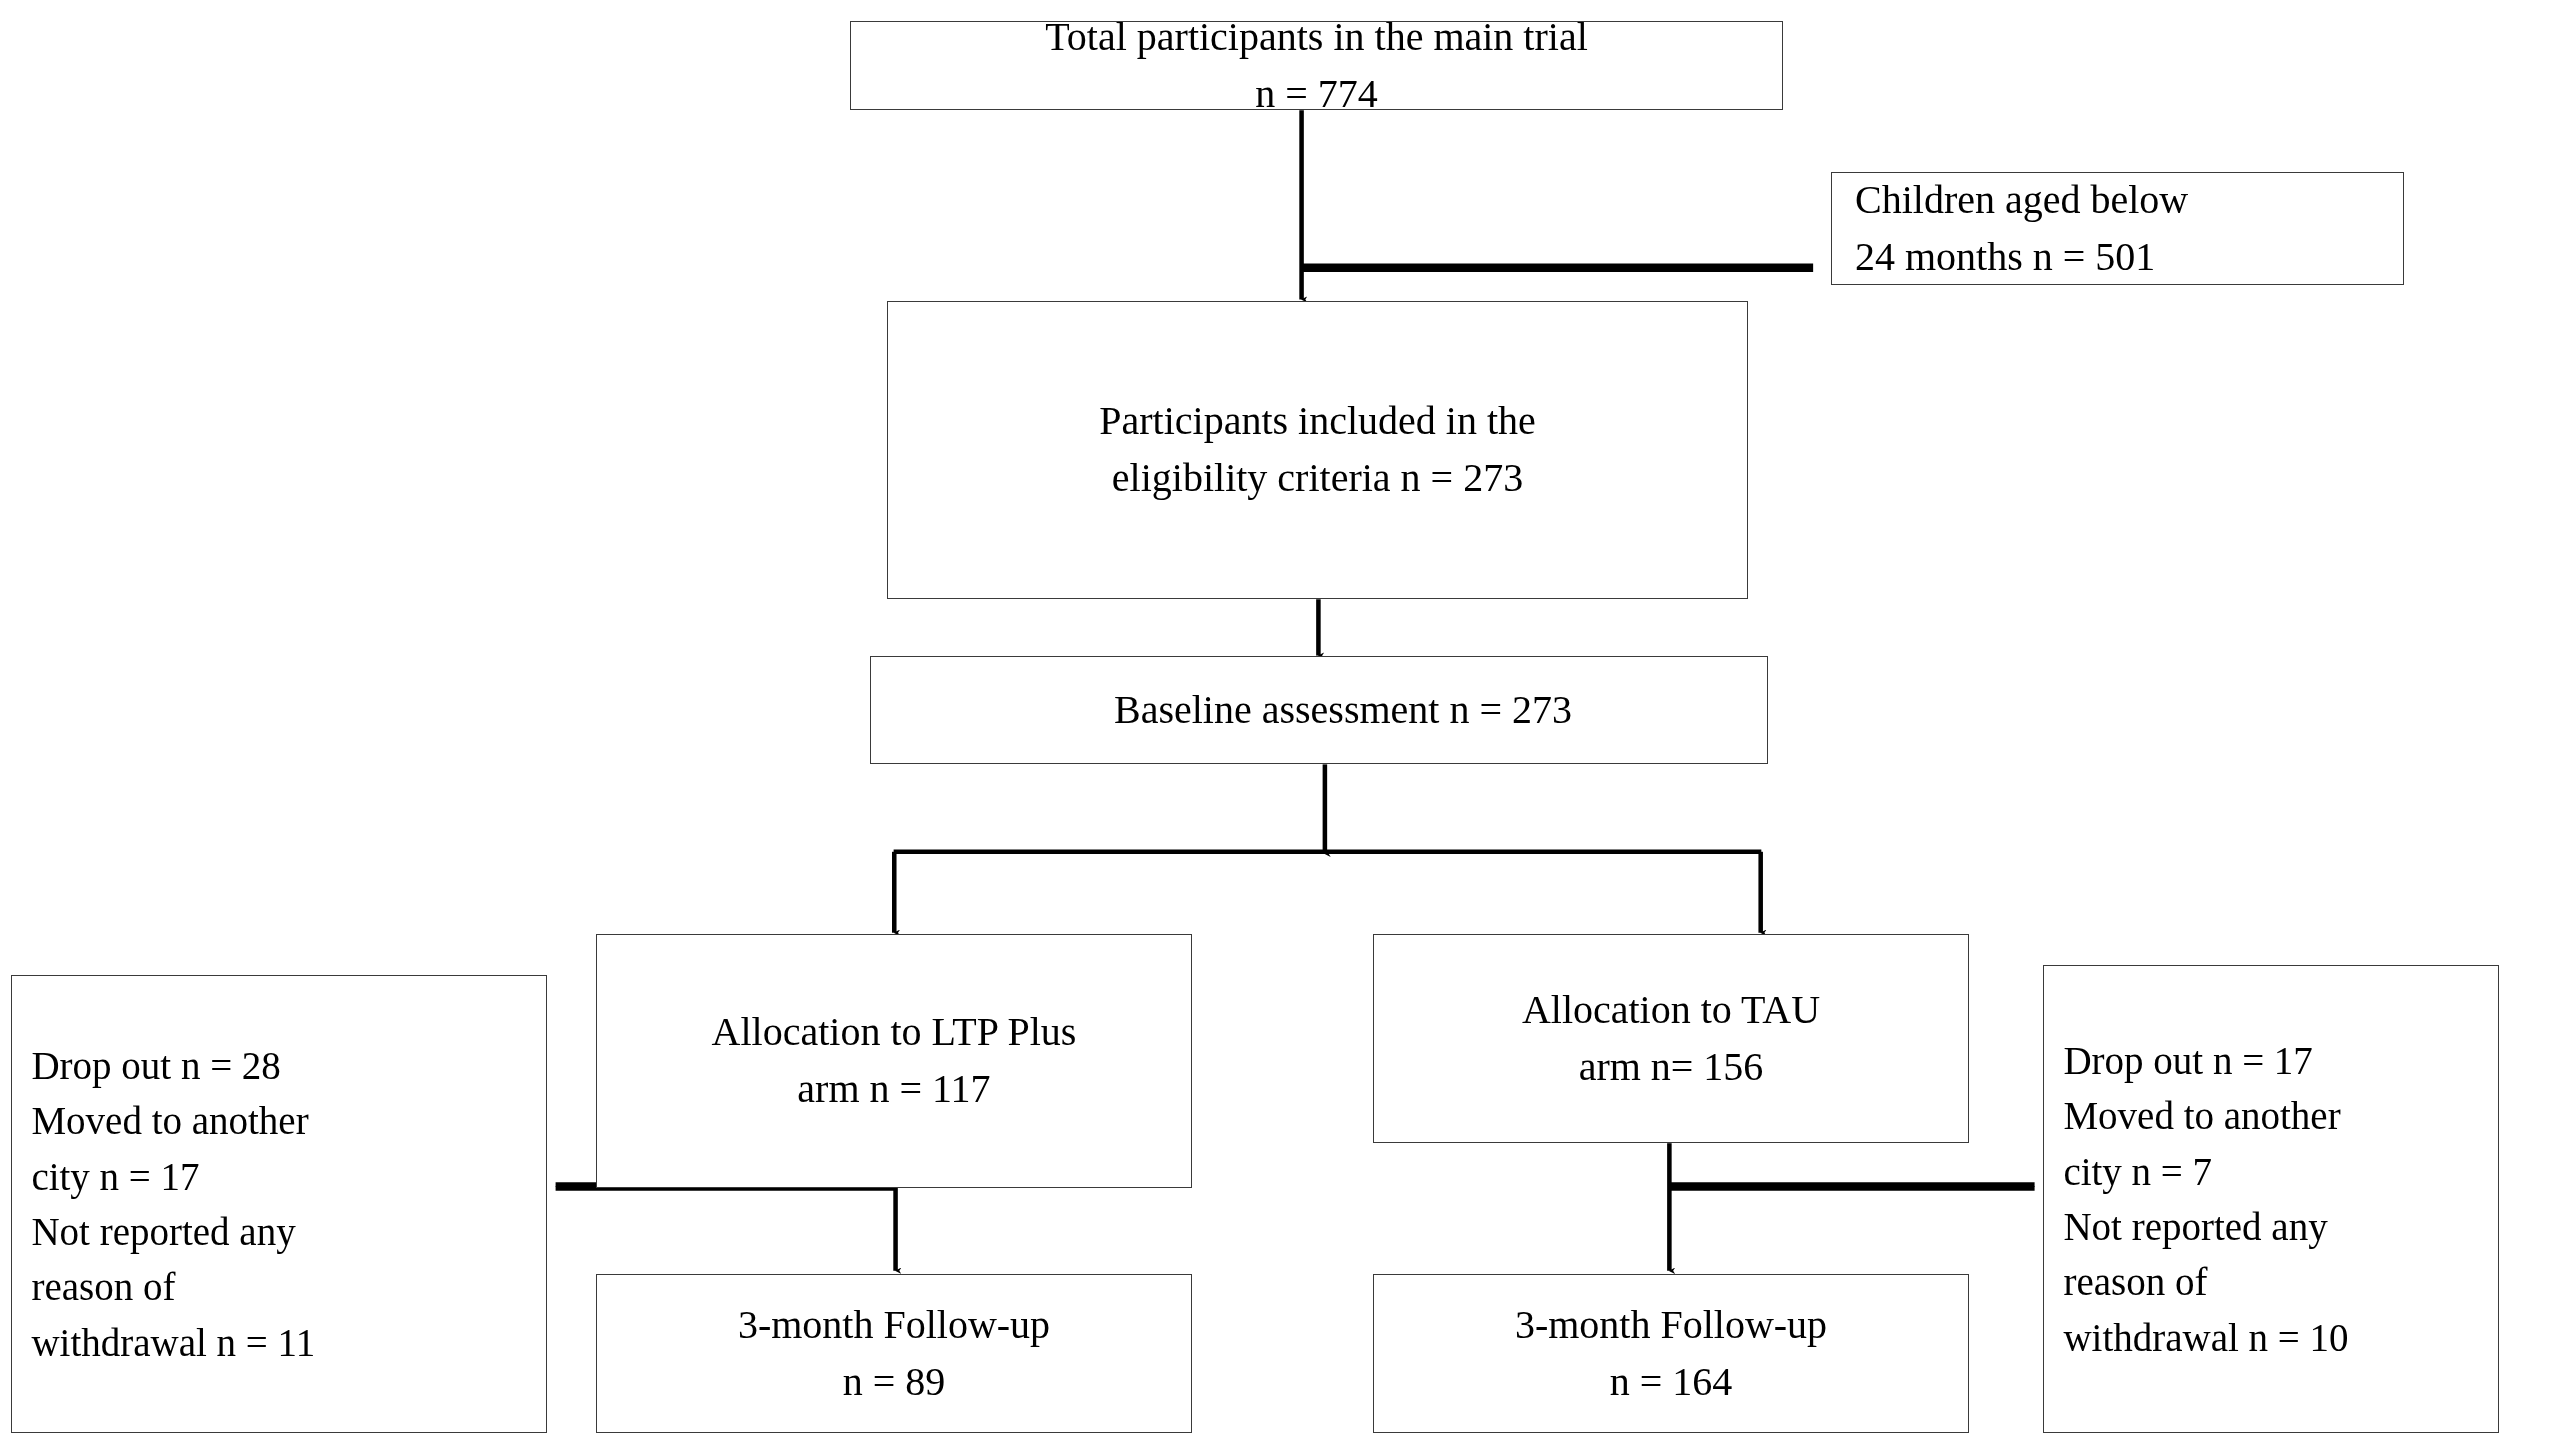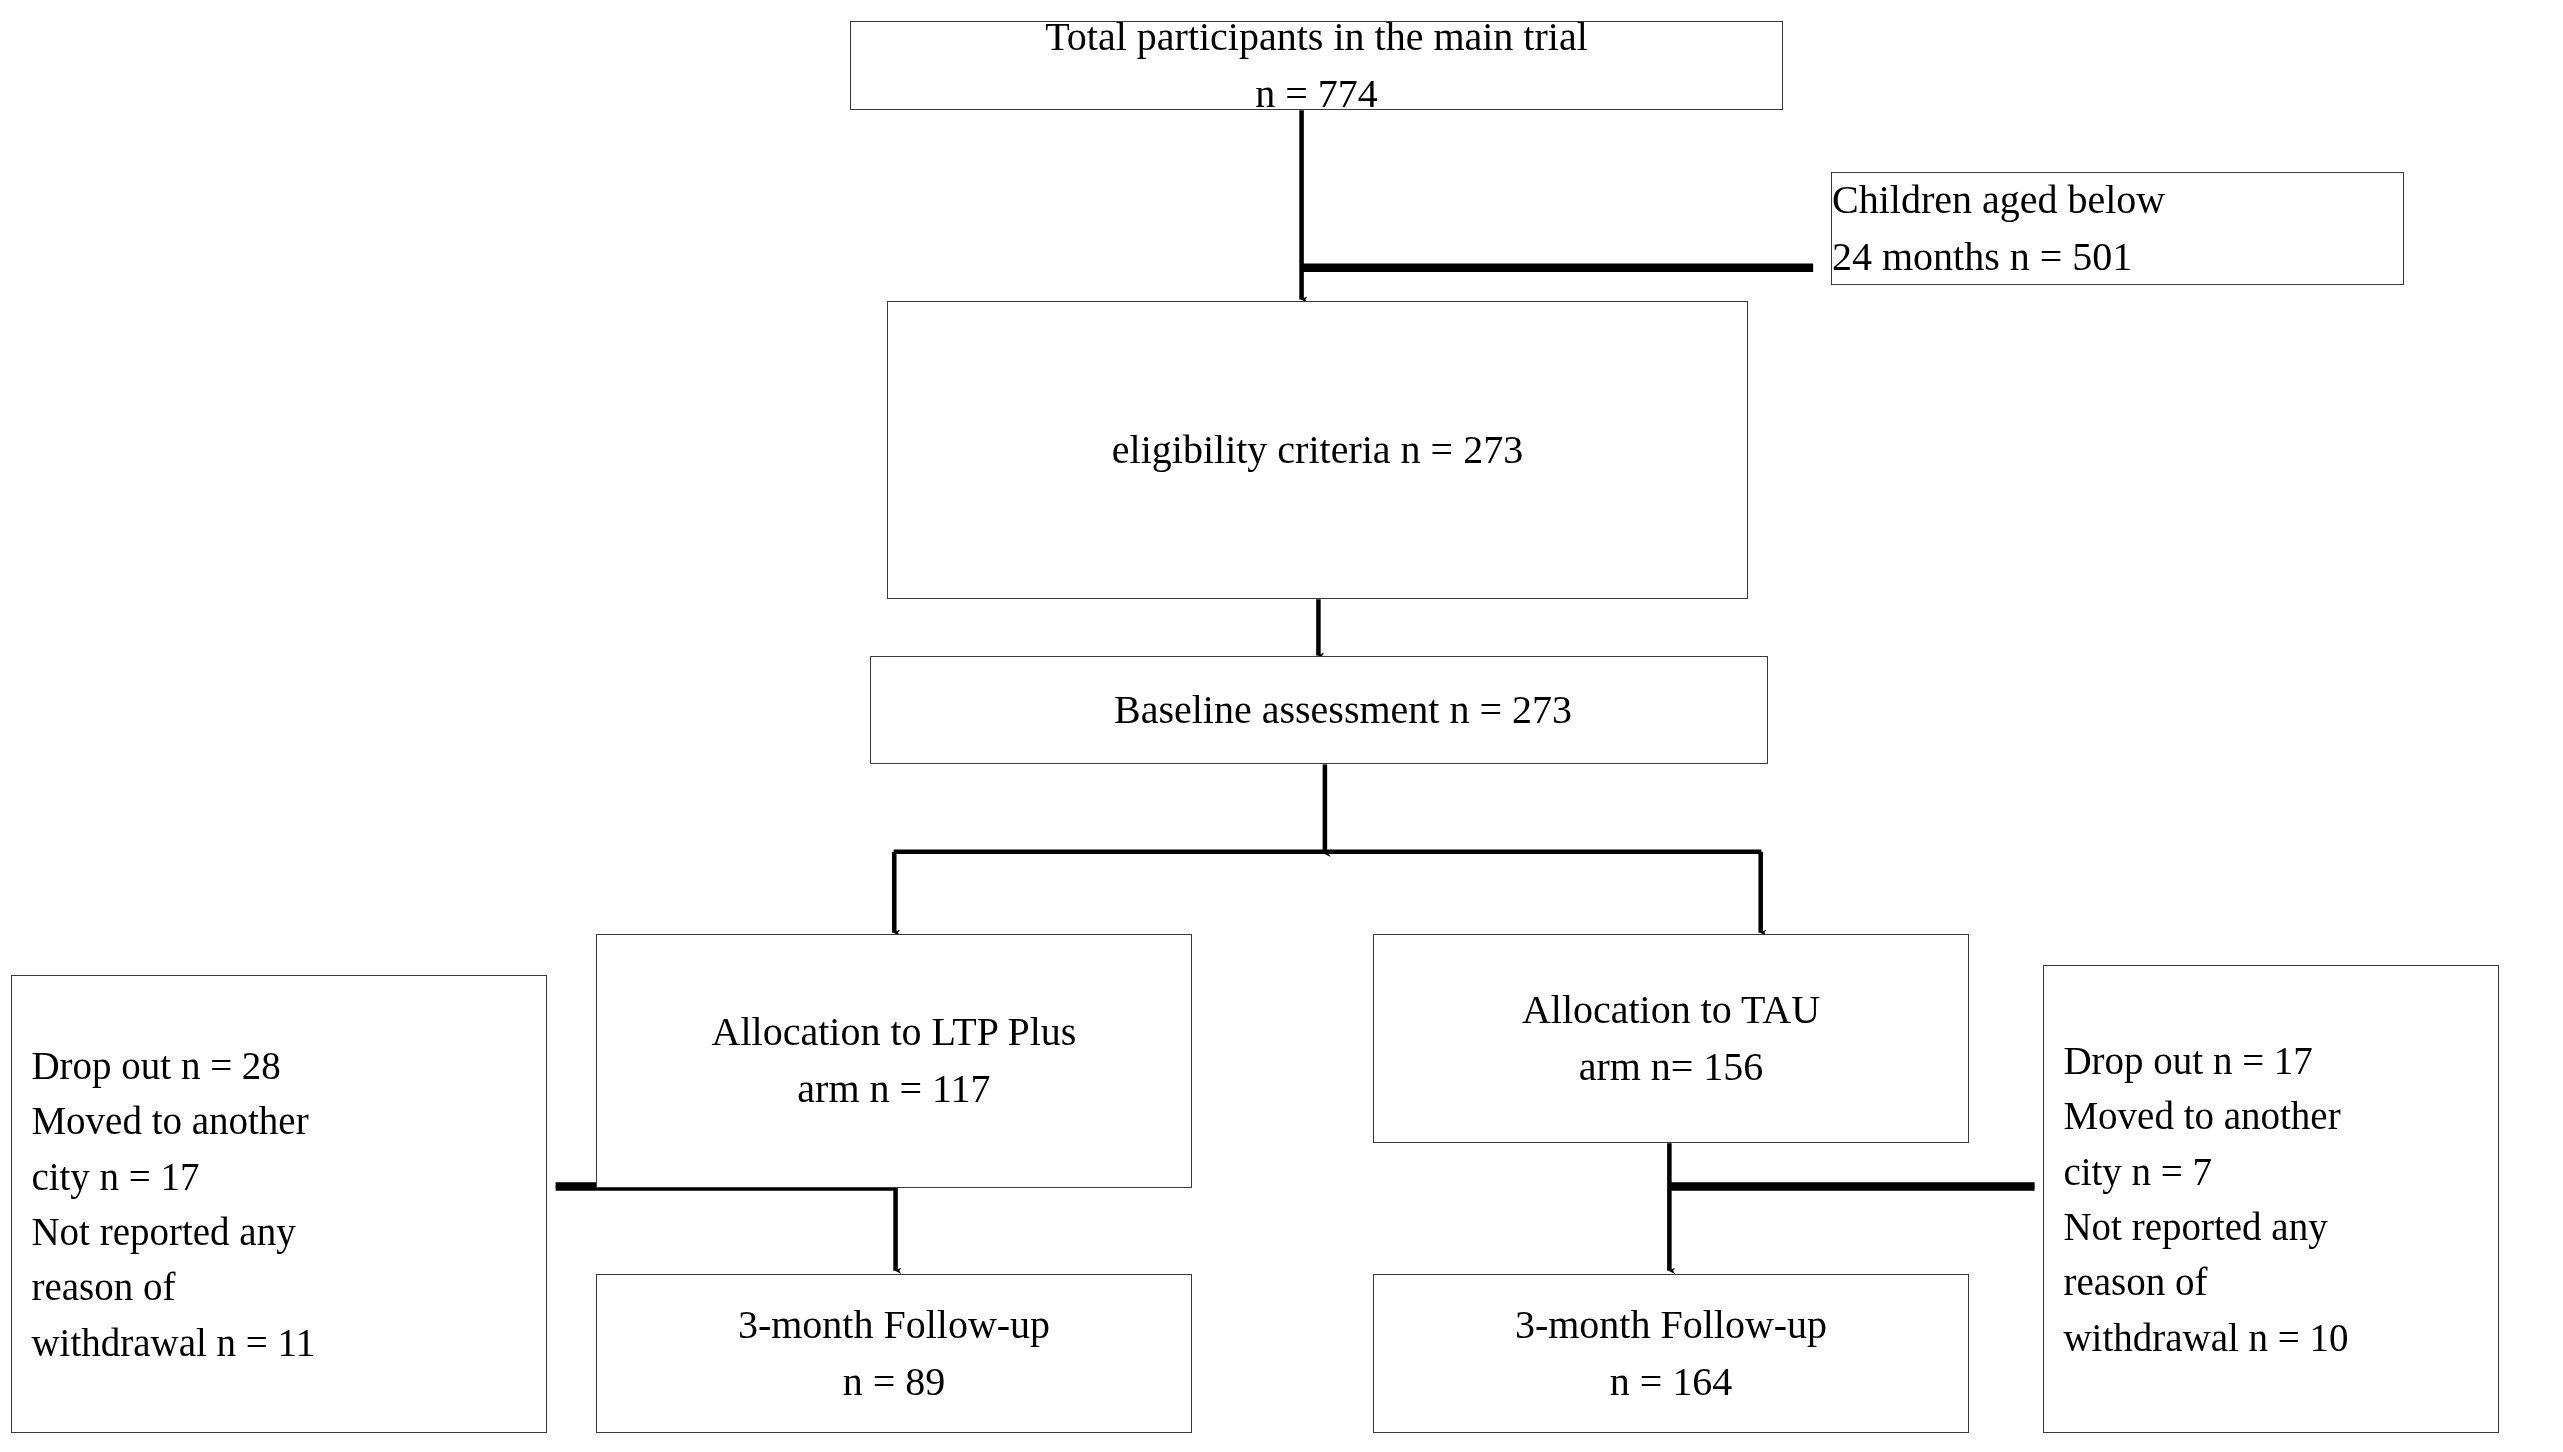--- a/index.html
+++ b/index.html
@@ -26,21 +26,21 @@
     justify-content: center;
     color: #000000;
     line-height: 1.42;
   }
   .node .line {
     display: block;
     white-space: pre;
   }
   .center { align-items: center; text-align: center; }
   .left   { align-items: flex-start; text-align: left; }
-  .pad-l  { }
+  .pad-l  { padding-left: 23px; }
   .pad-lr { padding-left: 19.4px; padding-right: 14px; }
 
   .fs-main { font-size: 40px; }
   .fs-drop { font-size: 39px; }
 
   svg.edges {
     position: absolute;
     left: 0;
     top: 0;
     width: 2563px;
@@ -104,20 +104,21 @@
     <span class="line">Total participants in the main trial</span>
     <span class="line">n = 774</span>
   </div>
 
   <div class="node left fs-main pad-l" style="left:1831px; top:172px; width:573px; height:113px;">
     <span class="line">Children aged below</span>
     <span class="line">24 months n = 501</span>
   </div>
 
   <div class="node center fs-main" style="left:887px; top:301px; width:861px; height:298px;">
+    <span class="line">Participants included in the</span>
     <span class="line">eligibility criteria n = 273</span>
   </div>
 
   <div class="node center fs-main" style="left:870px; top:656px; width:898px; height:108px;padding-left:48px;">
     <span class="line">Baseline assessment n = 273</span>
   </div>
 
   <div class="node left fs-drop pad-lr" style="left:11px; top:975px; width:536px; height:458px;">
     <span class="line">Drop out n = 28</span>
     <span class="line">Moved to another</span>

